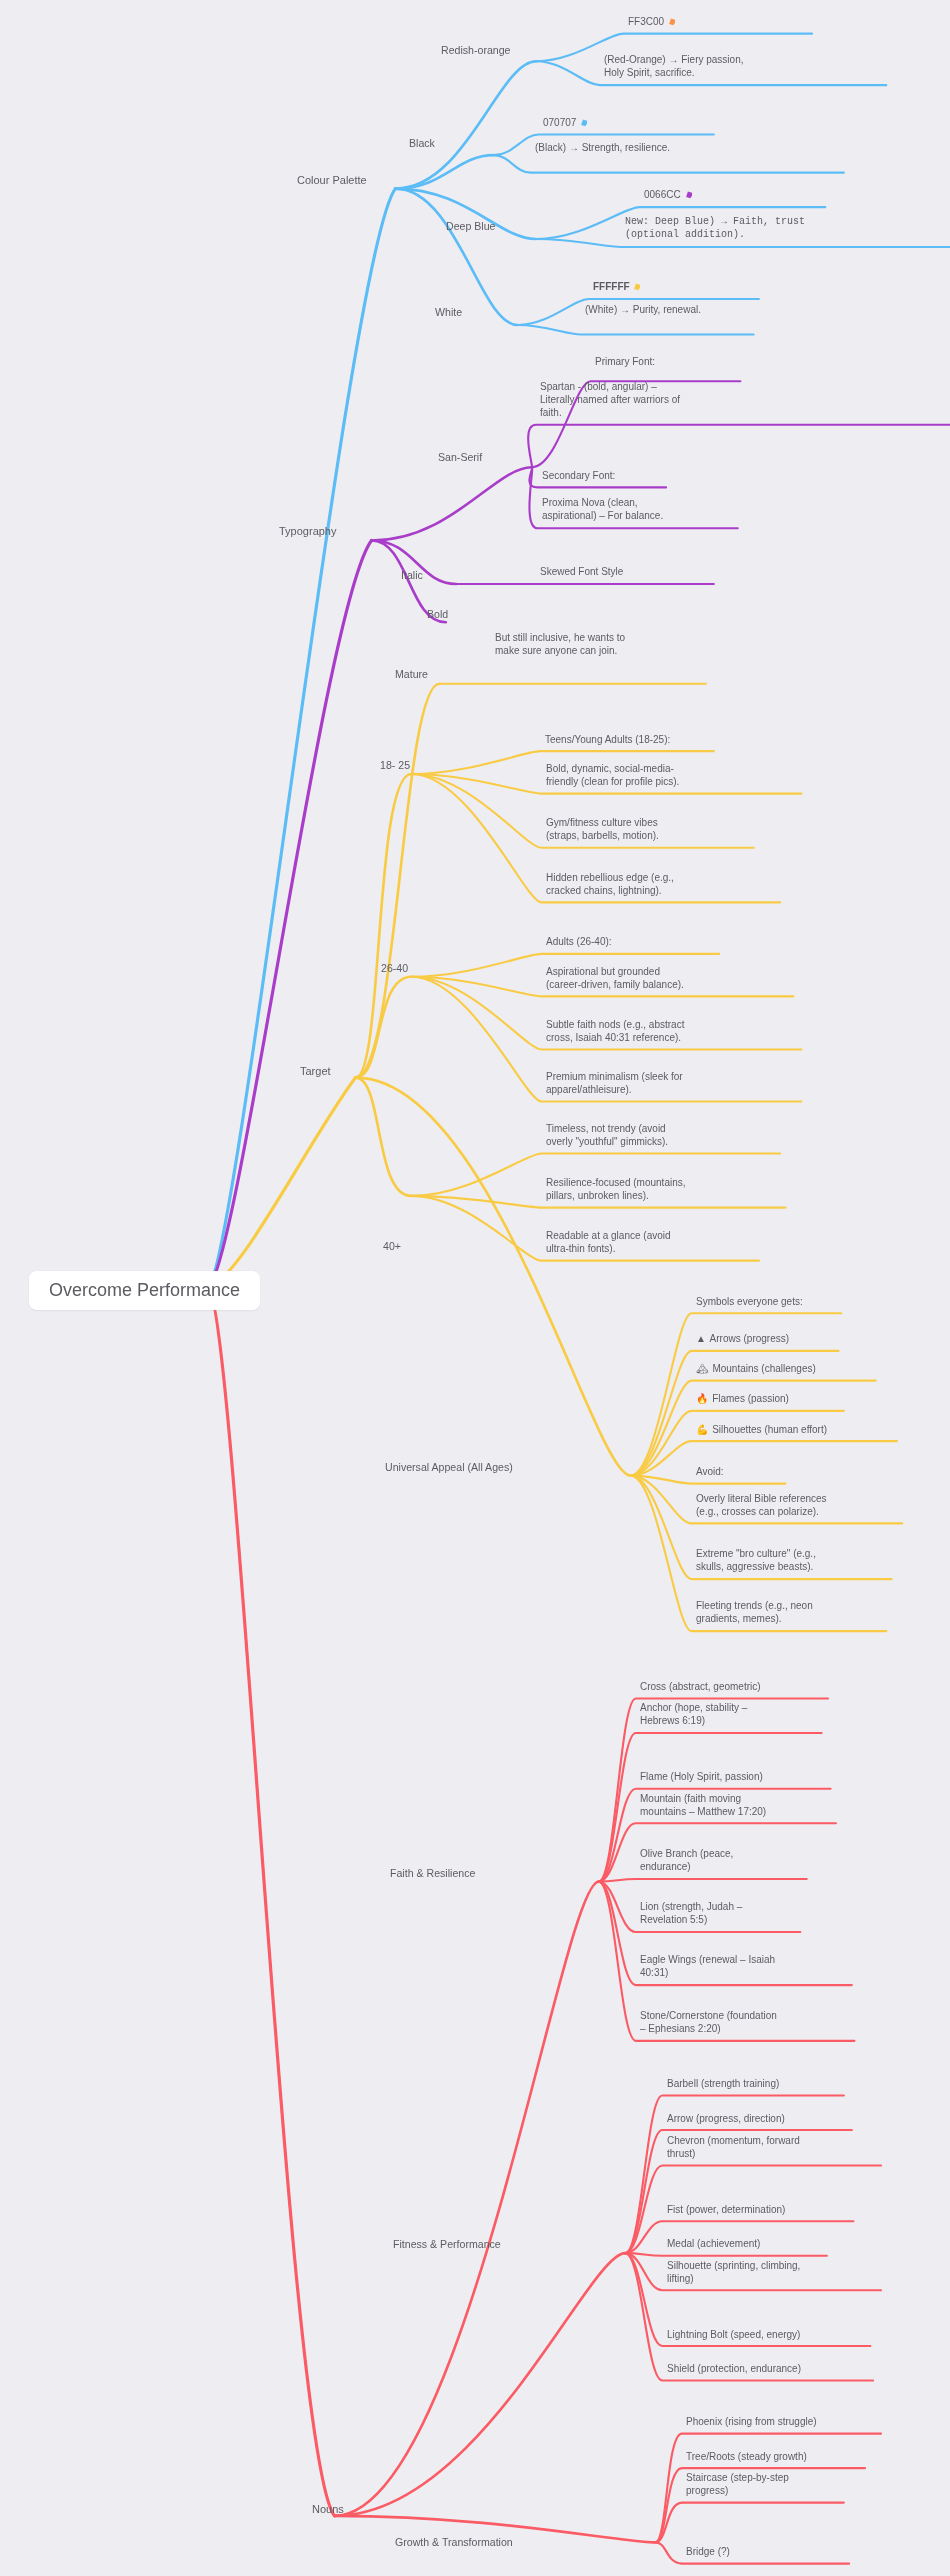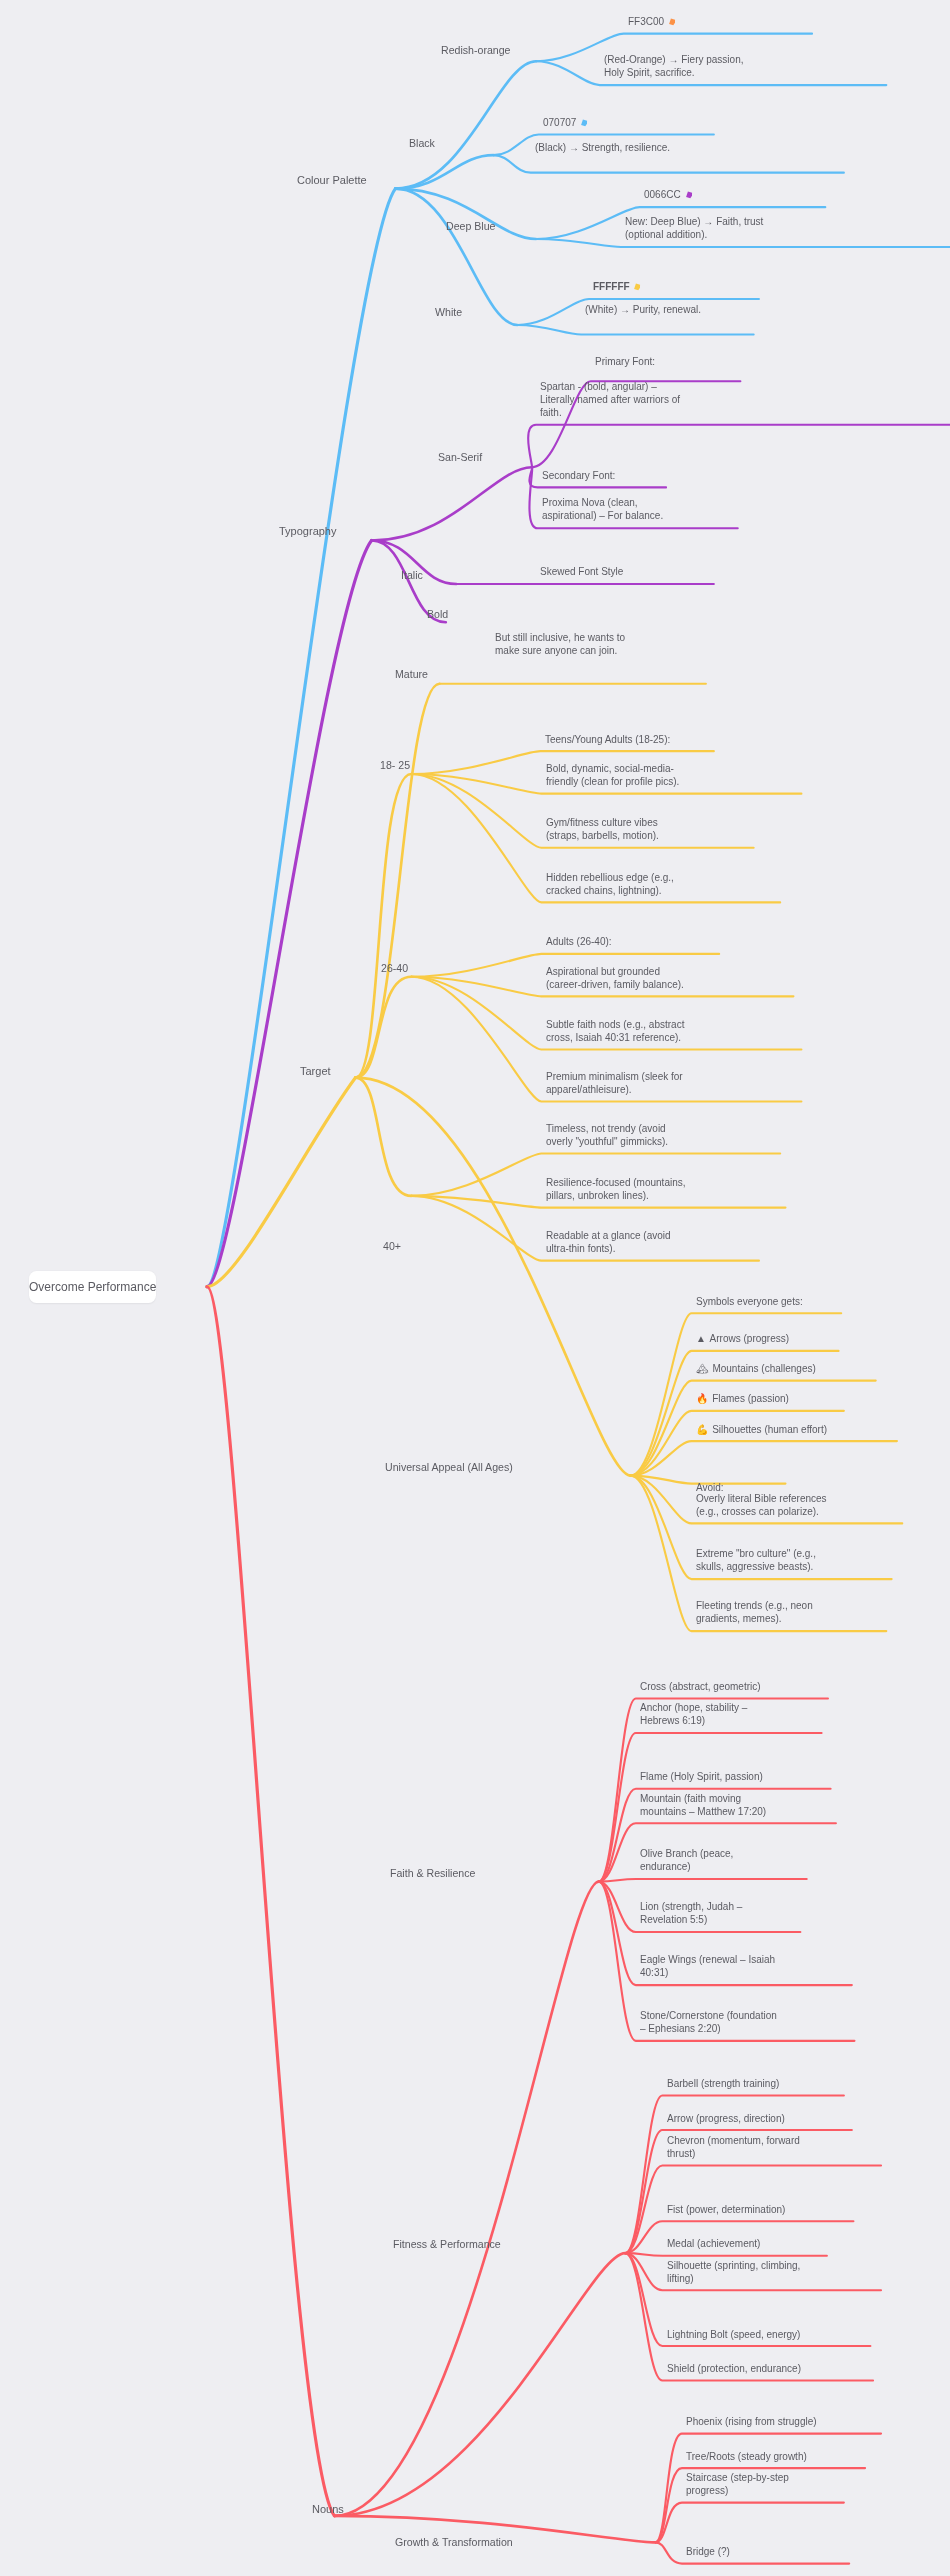--- a/index.html
+++ b/index.html
@@ -12,21 +12,21 @@
   #canvas{position:absolute;inset:0;width:950px;height:2576px;}
   svg.links{position:absolute;left:0;top:0;width:950px;height:2576px;pointer-events:none;}
   svg.links path{fill:none;stroke-linecap:round;stroke-linejoin:round;}
 
   .node{position:absolute;color:#5b5b62;line-height:1.28;white-space:pre-wrap;}
   .lvl1{font-size:11px;}
   .lvl2{font-size:10.6px;}
   .leaf{font-size:10px;}
   .root{
     position:absolute;background:#ffffff;border-radius:7.4px;
-    padding:9px 0;font-size:12px;color:#5b5b62;
+    padding:9px 20px;font-size:18px;color:#5b5b62;
     box-shadow:0 0.5px 1.6px rgba(0,0,0,.06);
     white-space:nowrap;
   }
   .tag{display:inline-block;width:7px;height:8px;vertical-align:-1.1px;margin-left:4.8px;}
   .emo{display:inline-block;margin-right:3.7px;font-size:10px;}
 </style>
 </head>
 <body>
 
 <div id="canvas">
@@ -118,21 +118,21 @@
 Holy Spirit, sacrifice.</span></div>
       <div class="node lvl2" style="left: 409px; top: 137px;"><span>Black</span></div>
       <div class="node leaf" style="left: 543px; top: 117px;"><span>070707</span><span class="tag"><svg viewBox="0 0 24 24" width="7" height="8">
             <path d="M3 2 L18 2 L21 12 L18 22 L3 22 Z" fill="#5cbcf6" transform="rotate(18 12 12)"></path>
           </svg></span></div>
       <div class="node leaf" style="left: 535px; top: 142px;"><span>(Black) → Strength, resilience.</span></div>
       <div class="node lvl2" style="left: 446px; top: 220px;"><span>Deep Blue</span></div>
       <div class="node leaf" style="left: 644px; top: 189px;"><span>0066CC</span><span class="tag"><svg viewBox="0 0 24 24" width="7" height="8">
             <path d="M3 2 L18 2 L21 12 L18 22 L3 22 Z" fill="#a93dc9" transform="rotate(18 12 12)"></path>
           </svg></span></div>
-      <div class="node leaf" style="left: 625px; top: 216px;"><span>New: Deep Blue) → Faith, trust
+      <div class="node leaf" style="left: 625px; top: 216px; font-family: Liberation Mono, monospace;"><span>New: Deep Blue) → Faith, trust
 (optional addition).</span></div>
       <div class="node lvl2" style="left: 435px; top: 306px;"><span>White</span></div>
       <div class="node leaf" style="left: 593px; top: 281px; font-weight: bold;"><span>FFFFFF</span><span class="tag"><svg viewBox="0 0 24 24" width="7" height="8">
             <path d="M3 2 L18 2 L21 12 L18 22 L3 22 Z" fill="#f9cb45" transform="rotate(18 12 12)"></path>
           </svg></span></div>
       <div class="node leaf" style="left: 585px; top: 304px;"><span>(White) → Purity, renewal.</span></div>
       <div class="node lvl1" style="left: 279px; top: 524px;"><span>Typography</span></div>
       <div class="node lvl2" style="left: 438px; top: 451px;"><span>San-Serif</span></div>
       <div class="node leaf" style="left: 595px; top: 356px;"><span>Primary Font:</span></div>
       <div class="node leaf" style="left: 540px; top: 381px;"><span>Spartan - (bold, angular) –
@@ -170,21 +170,21 @@
       <div class="node leaf" style="left: 546px; top: 1177px;"><span>Resilience-focused (mountains,
 pillars, unbroken lines).</span></div>
       <div class="node leaf" style="left: 546px; top: 1230px;"><span>Readable at a glance (avoid
 ultra-thin fonts).</span></div>
       <div class="node lvl2" style="left: 385px; top: 1461px;"><span>Universal Appeal (All Ages)</span></div>
       <div class="node leaf" style="left: 696px; top: 1296px;"><span>Symbols everyone gets:</span></div>
       <div class="node leaf" style="left: 696px; top: 1333px;"><span class="emo">▲</span><span>Arrows (progress)</span></div>
       <div class="node leaf" style="left: 696px; top: 1363px;"><span class="emo">🏔</span><span>Mountains (challenges)</span></div>
       <div class="node leaf" style="left: 696px; top: 1393px;"><span class="emo">🔥</span><span>Flames (passion)</span></div>
       <div class="node leaf" style="left: 696px; top: 1424px;"><span class="emo">💪</span><span>Silhouettes (human effort)</span></div>
-      <div class="node leaf" style="left: 696px; top: 1466px; margin-top: 16px;"><span>Avoid:</span></div>
+      <div class="node leaf" style="left: 696px; top: 1466px;"><span>Avoid:</span></div>
       <div class="node leaf" style="left: 696px; top: 1493px;"><span>Overly literal Bible references
 (e.g., crosses can polarize).</span></div>
       <div class="node leaf" style="left: 696px; top: 1548px;"><span>Extreme "bro culture" (e.g.,
 skulls, aggressive beasts).</span></div>
       <div class="node leaf" style="left: 696px; top: 1600px;"><span>Fleeting trends (e.g., neon
 gradients, memes).</span></div>
       <div class="node lvl1" style="left: 312px; top: 2502px;"><span>Nouns</span></div>
       <div class="node lvl2" style="left: 390px; top: 1867px;"><span>Faith &amp; Resilience</span></div>
       <div class="node leaf" style="left: 640px; top: 1681px;"><span>Cross (abstract, geometric)</span></div>
       <div class="node leaf" style="left: 640px; top: 1702px;"><span>Anchor (hope, stability –

